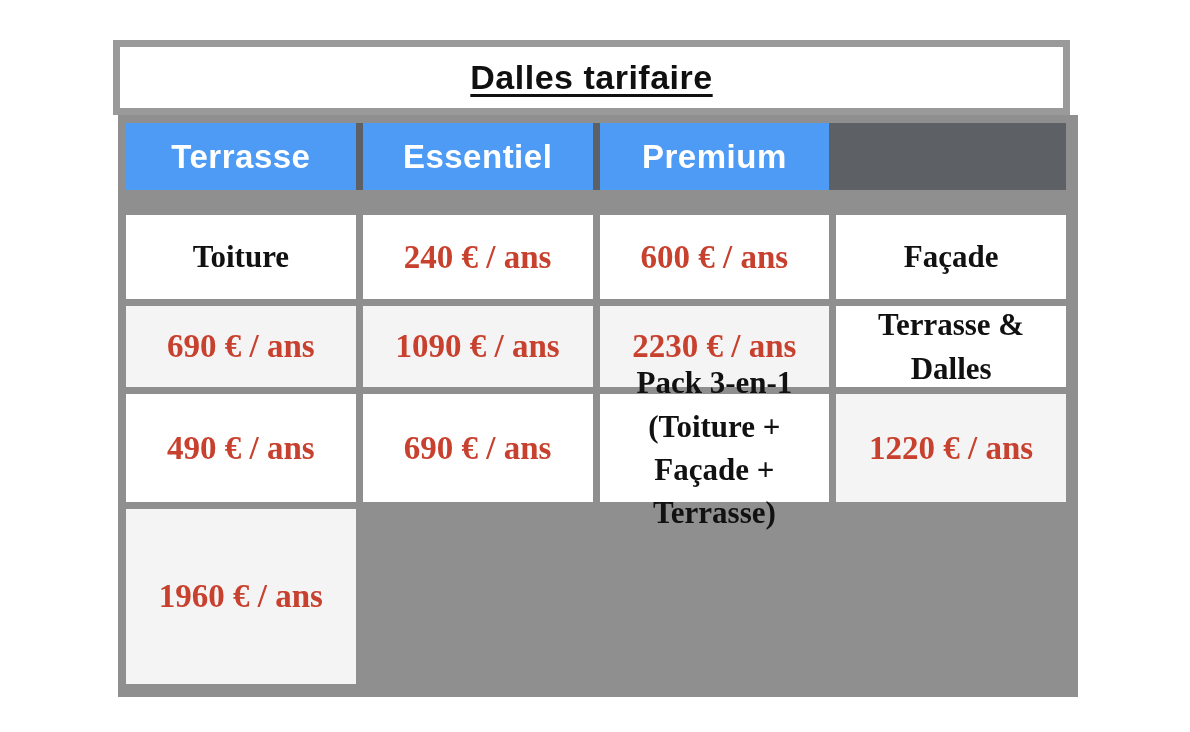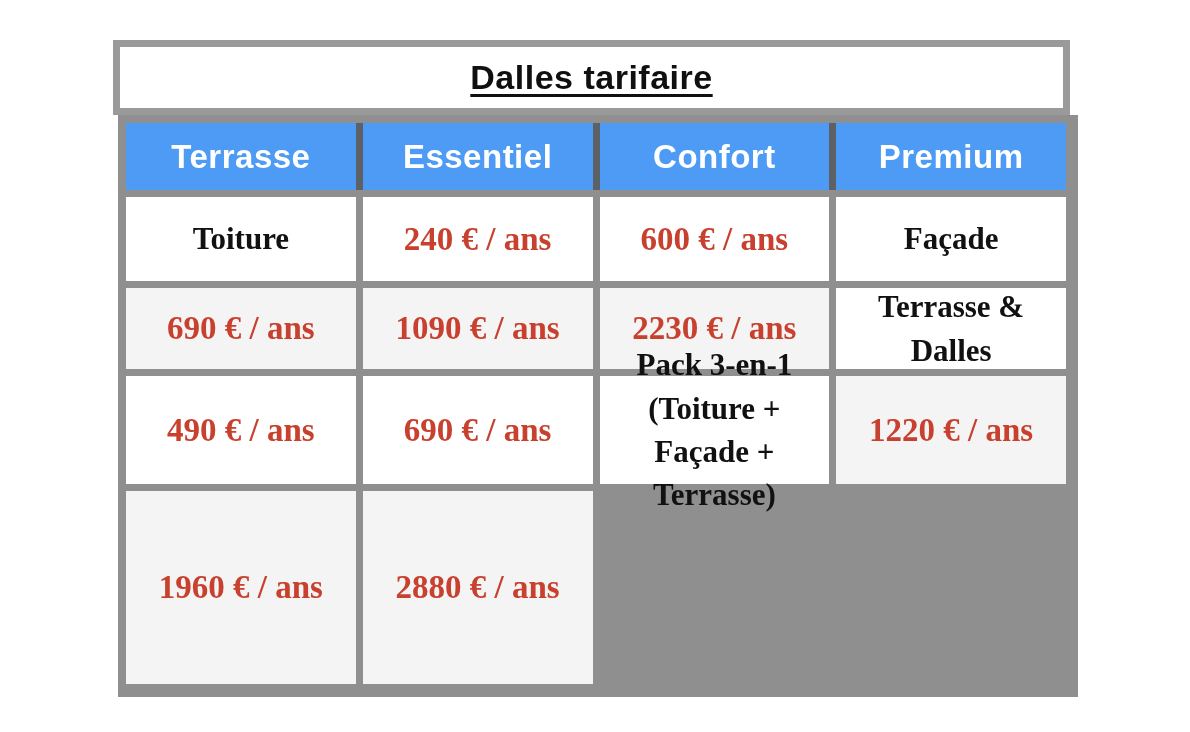--- a/index.html
+++ b/index.html
@@ -65,21 +65,21 @@
     color: #ffffff;
     font-weight: bold;
     font-size: 33px;
     display: flex;
     align-items: center;
     justify-content: center;
     letter-spacing: 0.5px;
   }
 
   .body-grid {
-    margin-top: 7px;
+    margin-top: 25px;
     flex: 1 1 auto;
     display: grid;
     grid-template-columns: repeat(4, 1fr);
     grid-template-rows: 84px 81px 108px 1fr;
     gap: 7px;
   }
   .cell {
     background: #ffffff;
     display: flex;
     align-items: center;
@@ -109,21 +109,20 @@
 
 <div class="title-box">
   <span class="title-text">Dalles tarifaire</span>
 </div>
 
 <div class="pricing-table">
 
   <div class="header-row">
     <div class="header-cell">Terrasse</div>
     <div class="header-cell">Essentiel</div>
-    <div class="header-cell">Confort</div>
     <div class="header-cell">Premium</div>
   </div>
 
   <div class="body-grid">
 
     <div class="cell label-cell">Toiture</div>
     <div class="cell price-cell">240 € / ans</div>
     <div class="cell price-cell">600 € / ans</div>
 
     <div class="cell label-cell">Façade</div>
@@ -131,16 +130,15 @@
     <div class="cell price-cell alt">1090 € / ans</div>
     <div class="cell price-cell alt">2230 € / ans</div>
 
     <div class="cell label-cell">Terrasse &amp; Dalles</div>
     <div class="cell price-cell">490 € / ans</div>
     <div class="cell price-cell">690 € / ans</div>
 
     <div class="cell label-cell">Pack 3-en-1 (Toiture + Façade + Terrasse)</div>
     <div class="cell price-cell alt">1220 € / ans</div>
     <div class="cell price-cell alt">1960 € / ans</div>
-    <div class="cell price-cell alt">2880 € / ans</div>
 
   </div>
 </div>
 
 </body></html>

